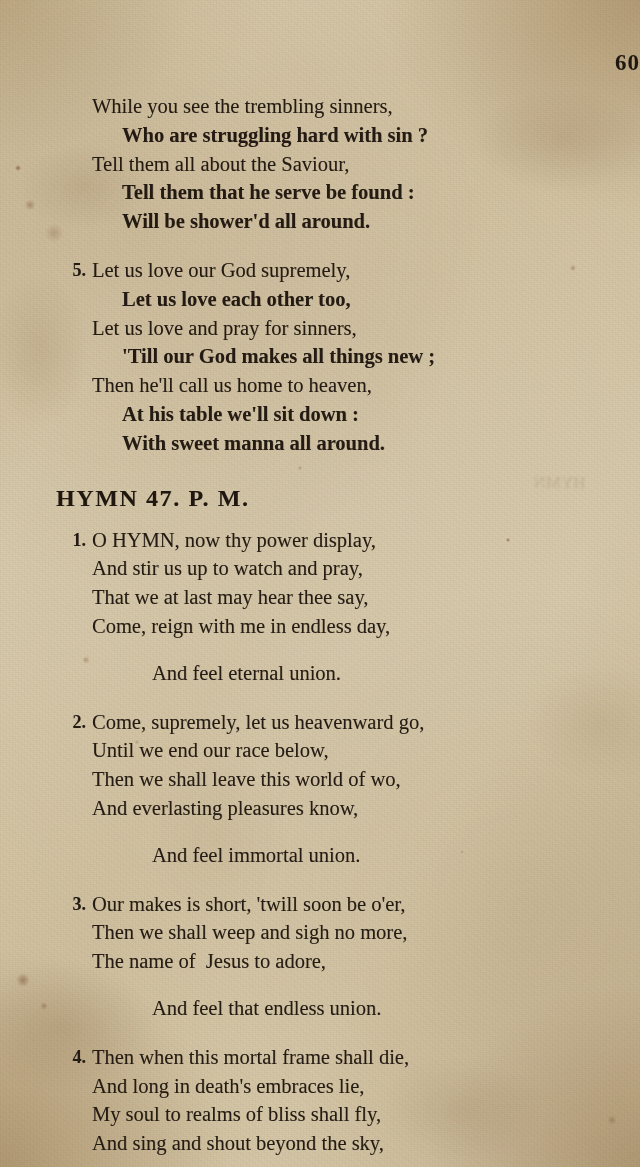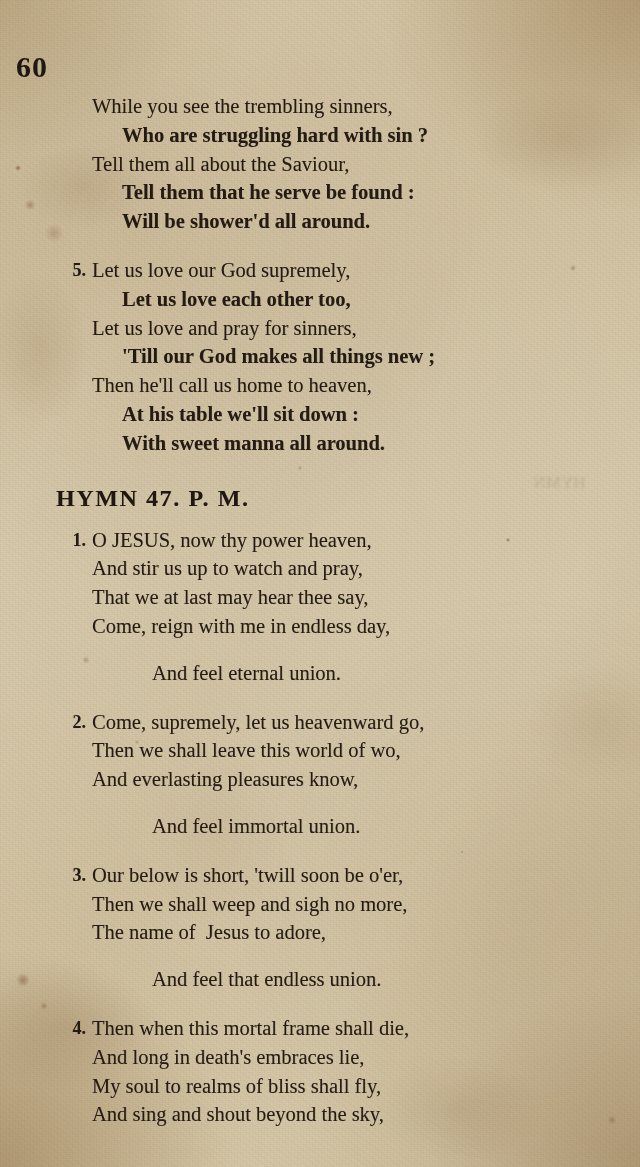--- a/index.html
+++ b/index.html
@@ -126,22 +126,22 @@
     color: #251d13;
     font-family: "Liberation Serif", serif;
     -webkit-font-smoothing: none;
   }
 
   .folio {
     position: absolute;
     top: 50px;
     left: 16px;
     right: 0;
-    text-align: left;
-    font-size: 30px;
+    text-align: right;
+    font-size: 23px;
     font-weight: bold;
     letter-spacing: 1px;
     color: #1f1810;
   }
 
   .body {
     position: absolute;
     top: 92px;
     left: 56px;
     width: 528px;
@@ -234,34 +234,35 @@
           <div class="line ind1"><span>'Till our God makes all things new ;</span></div>
           <div class="line ind0"><span>Then he'll call us home to heaven,</span></div>
           <div class="line ind1"><span>At his table we'll sit down :</span></div>
           <div class="line ind1"><span>With sweet manna all around.</span></div>
         </div>
 
       <div class="hymn-head">HYMN 47. P. M.</div>
 
       <div id="hymn-stanzas">
           <div class="stanza" style="margin-top: 0px;">
-            <div class="line ind0"><span class="num">1.</span><span>O JESUS, now thy power heaven,</span></div>
+            <div class="line ind0"><span class="num">1.</span><span>O HYMN, now thy power display,</span></div>
             <div class="line ind0"><span>And stir us up to watch and pray,</span></div>
             <div class="line ind0"><span>That we at last may hear thee say,</span></div>
             <div class="line ind0"><span>Come, reign with me in endless day,</span></div>
             <div class="line ind2"><span>And feel eternal union.</span></div>
           </div>
           <div class="stanza">
             <div class="line ind0"><span class="num">2.</span><span>Come, supremely, let us heavenward go,</span></div>
+            <div class="line ind0"><span>Until we end our race below,</span></div>
             <div class="line ind0"><span>Then we shall leave this world of wo,</span></div>
             <div class="line ind0"><span>And everlasting pleasures know,</span></div>
             <div class="line ind2"><span>And feel immortal union.</span></div>
           </div>
           <div class="stanza">
-            <div class="line ind0"><span class="num">3.</span><span>Our below is short, 'twill soon be o'er,</span></div>
+            <div class="line ind0"><span class="num">3.</span><span>Our makes is short, 'twill soon be o'er,</span></div>
             <div class="line ind0"><span>Then we shall weep and sigh no more,</span></div>
             <div class="line ind0"><span>The name of  Jesus to adore,</span></div>
             <div class="line ind2"><span>And feel that endless union.</span></div>
           </div>
           <div class="stanza">
             <div class="line ind0"><span class="num">4.</span><span>Then when this mortal frame shall die,</span></div>
             <div class="line ind0"><span>And long in death's embraces lie,</span></div>
             <div class="line ind0"><span>My soul to realms of bliss shall fly,</span></div>
             <div class="line ind0"><span>And sing and shout beyond the sky,</span></div>
           </div>

